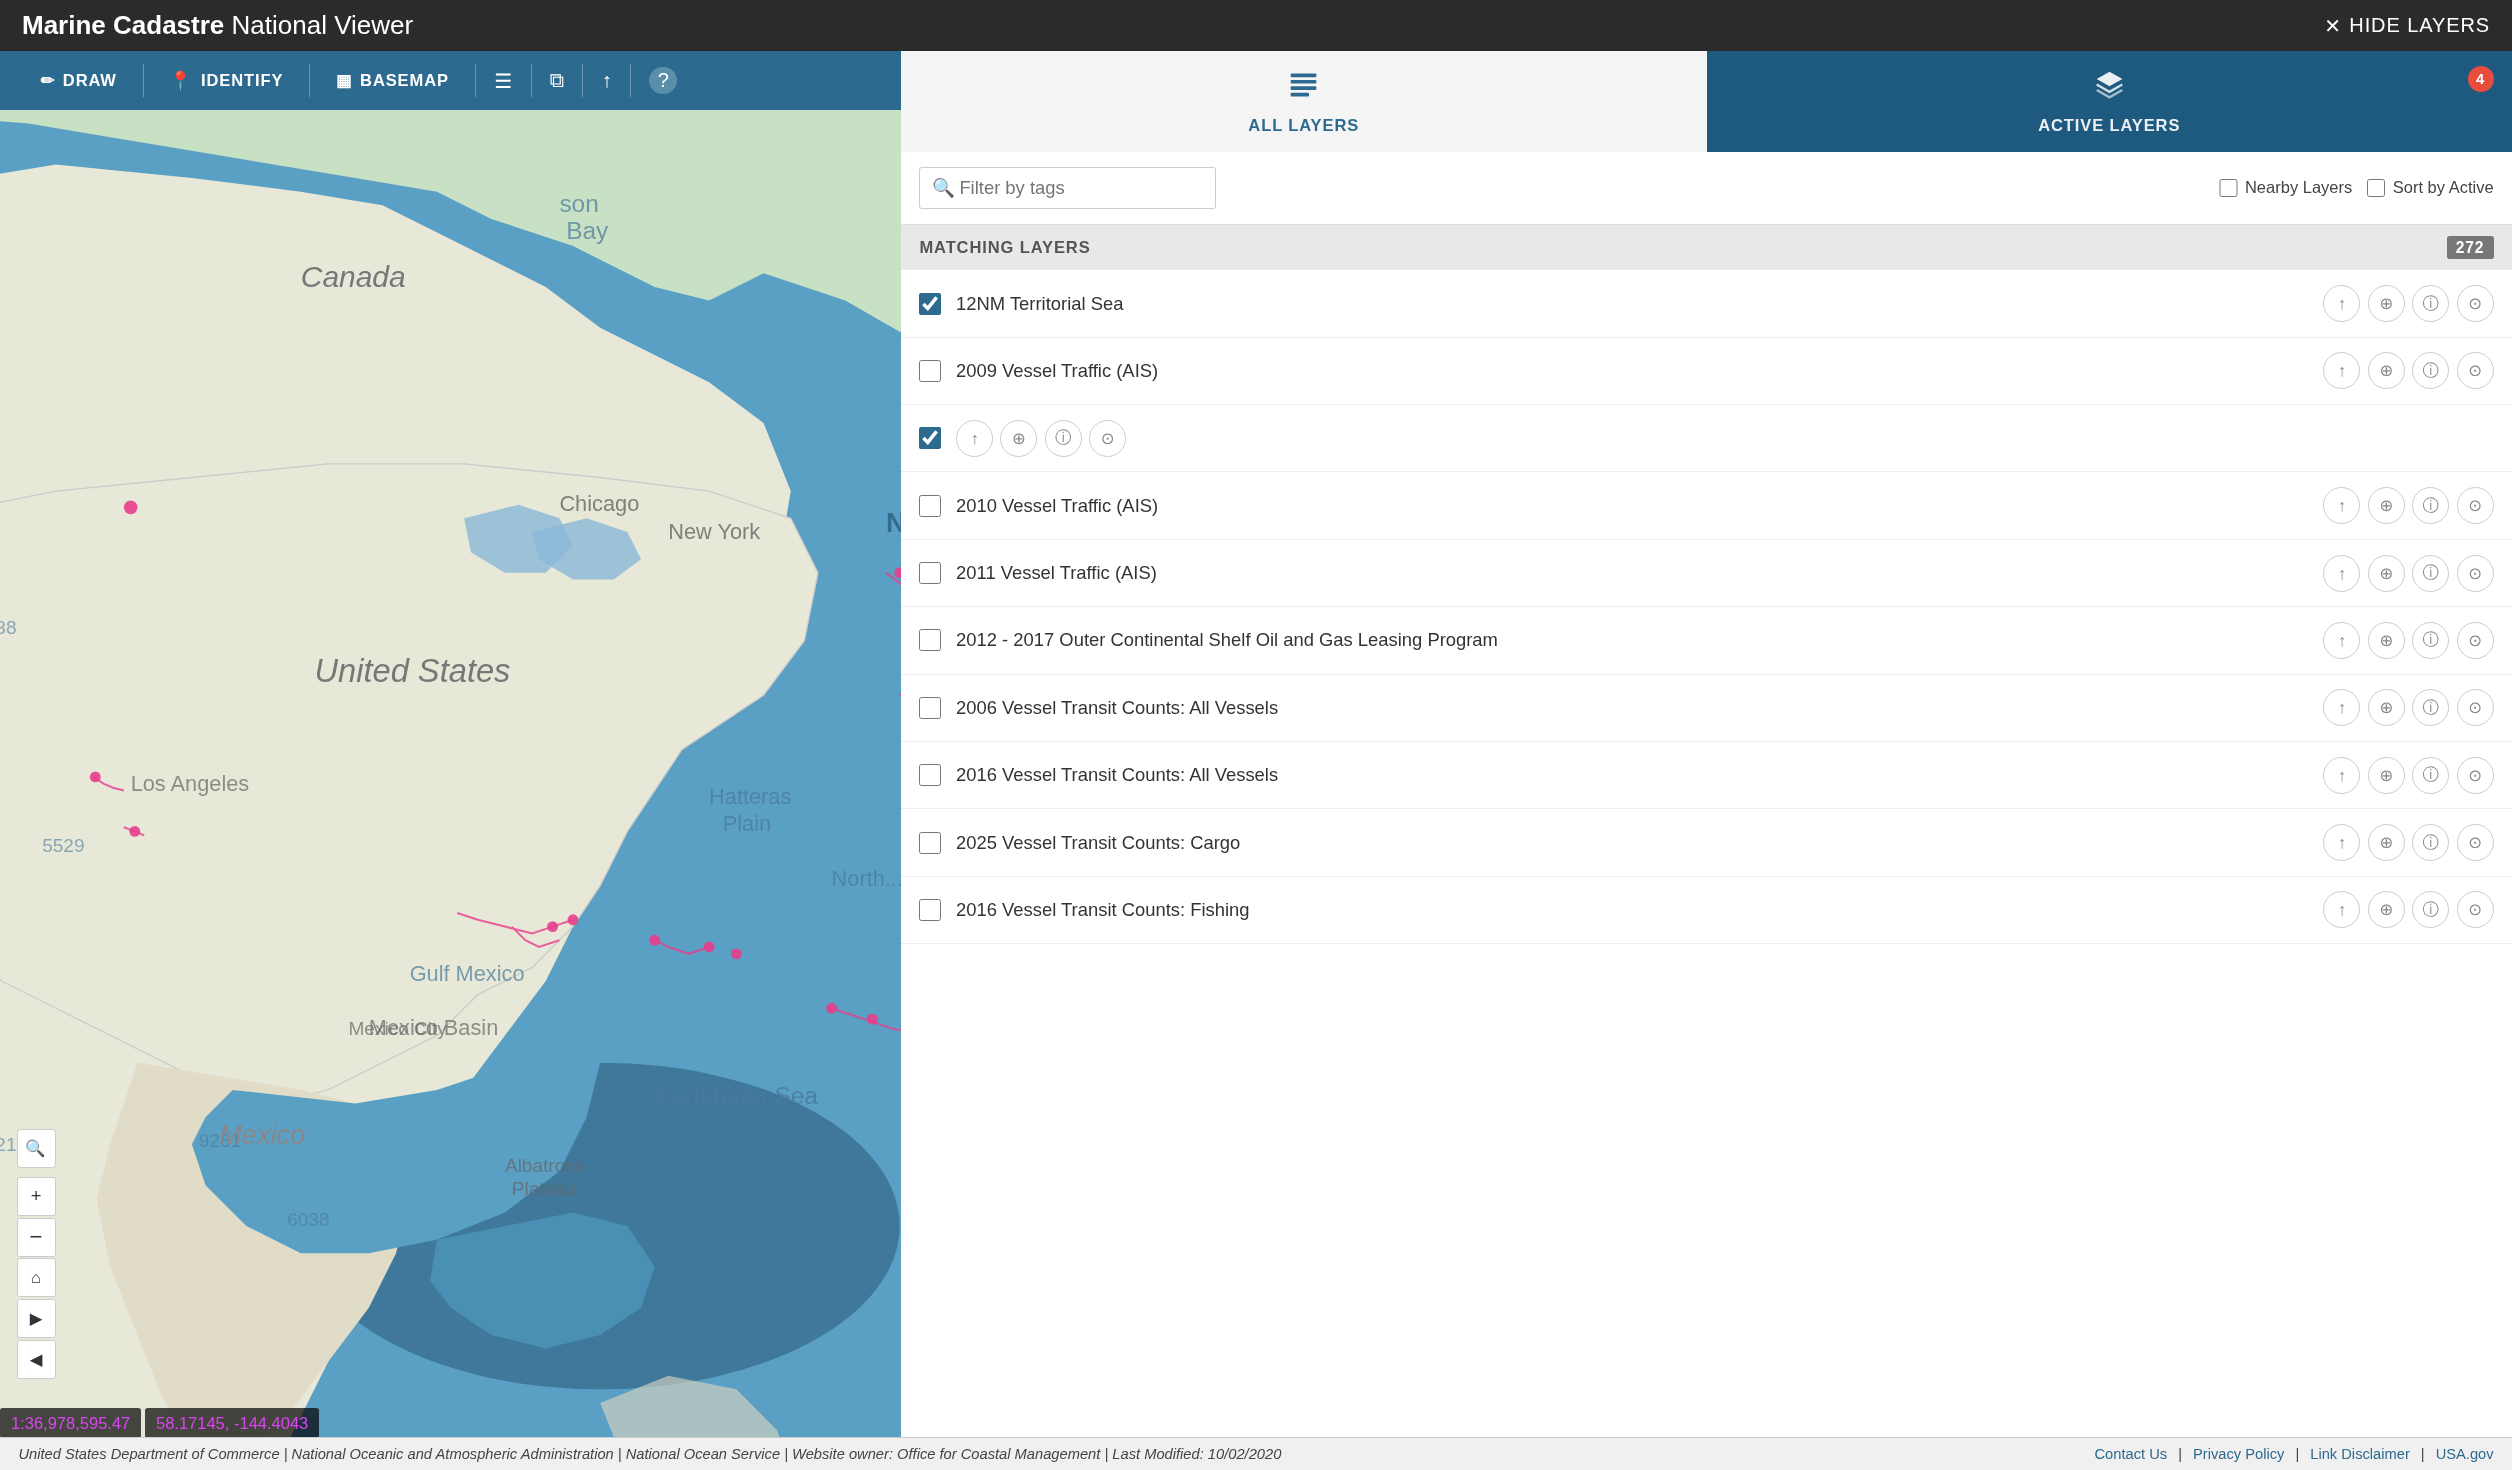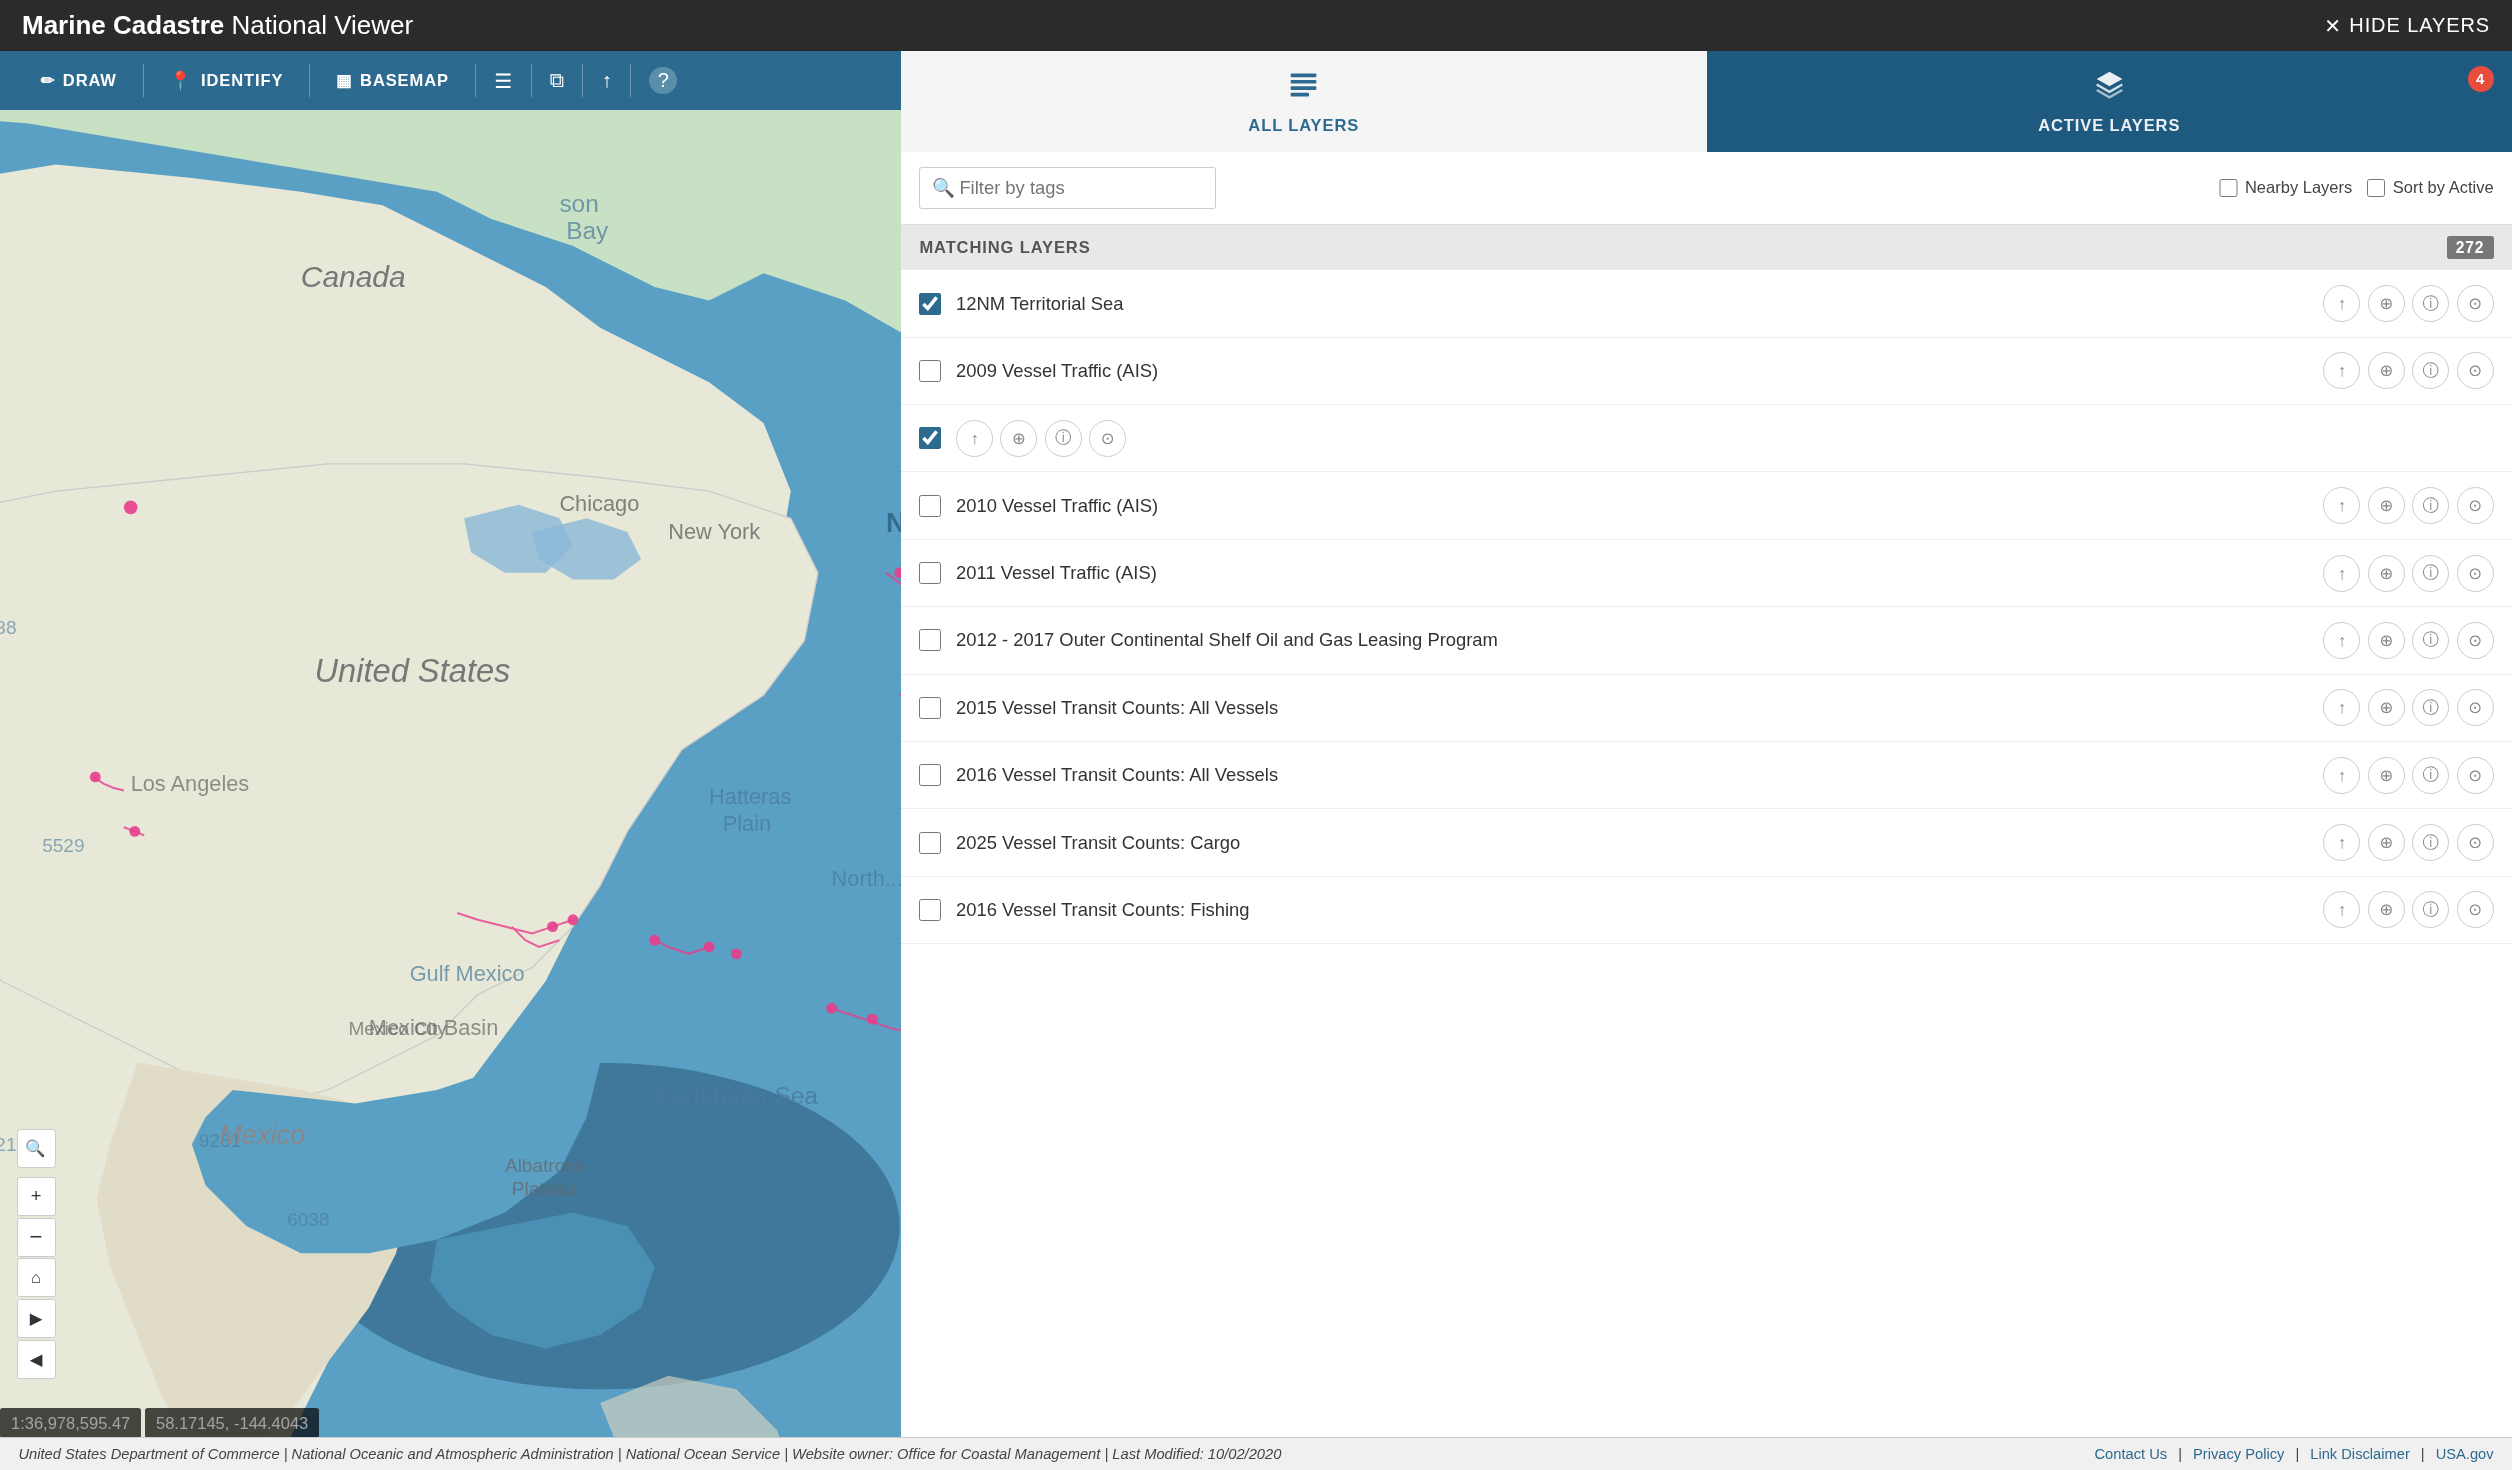--- a/index.html
+++ b/index.html
@@ -110,21 +110,21 @@
     
     #coords-bar {
       position: absolute;
       bottom: 33px;
       left: 0;
       display: flex;
       gap: 3.7px;
     }
     .coord-box {
       background: rgba(0,0,0,0.7);
-      color: #a3a3a3;
+      color: #d946ef;
       font-size: 16.5px;
       padding: 5.5px 11px;
       border-radius: 2.8px;
     }
 
     
     #right-panel {
       flex: 1;
       background: #f5f5f5;
       display: flex;
@@ -640,21 +640,21 @@
         <button class="layer-action-btn" title="Info">
           <span>ⓘ</span>
         </button>
         <button class="layer-action-btn" title="Zoom to layer">
           <span>⊙</span>
         </button>
       </div>
     </div>
             <div class="layer-row">
       <input type="checkbox" class="layer-checkbox" style="">
-      <span class="layer-name">2015 Vessel Transit Counts: All Vessels</span>
+      <span class="layer-name">2006 Vessel Transit Counts: All Vessels</span>
       <div class="layer-actions">
         <button class="layer-action-btn" title="Upload">
           <span>↑</span>
         </button>
         <button class="layer-action-btn" title="View online">
           <span>⊕</span>
         </button>
         <button class="layer-action-btn" title="Info">
           <span>ⓘ</span>
         </button>

